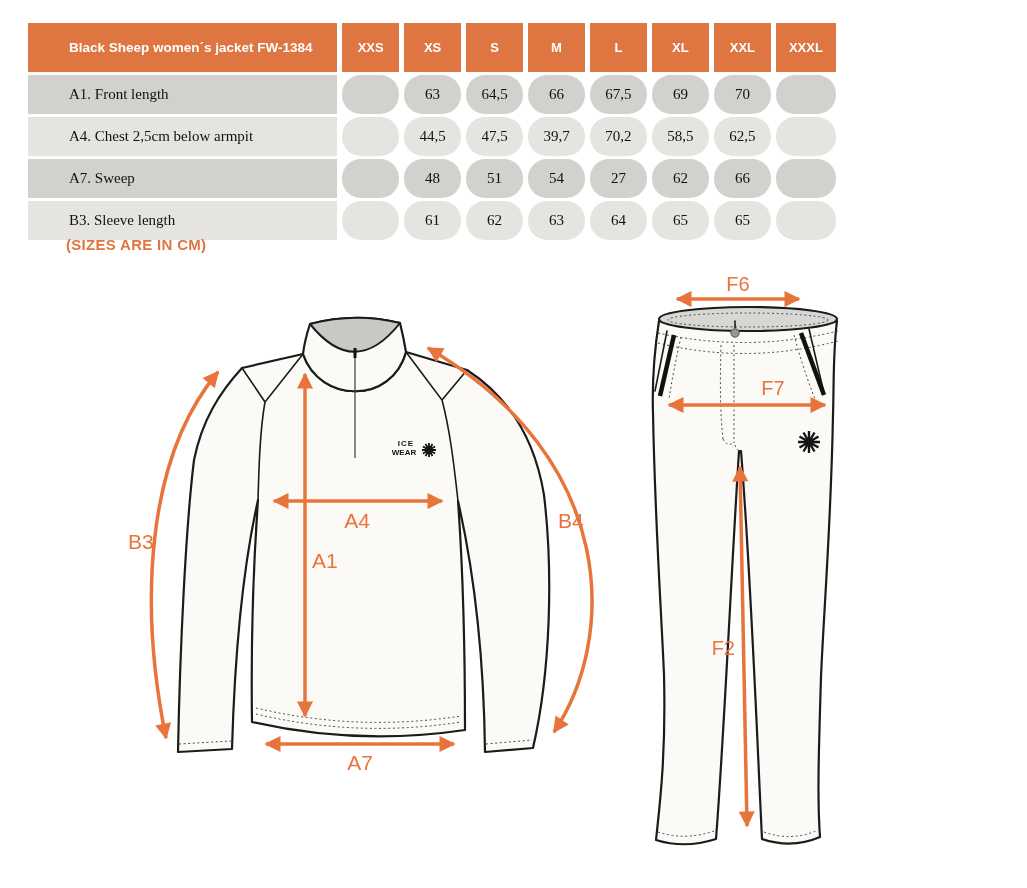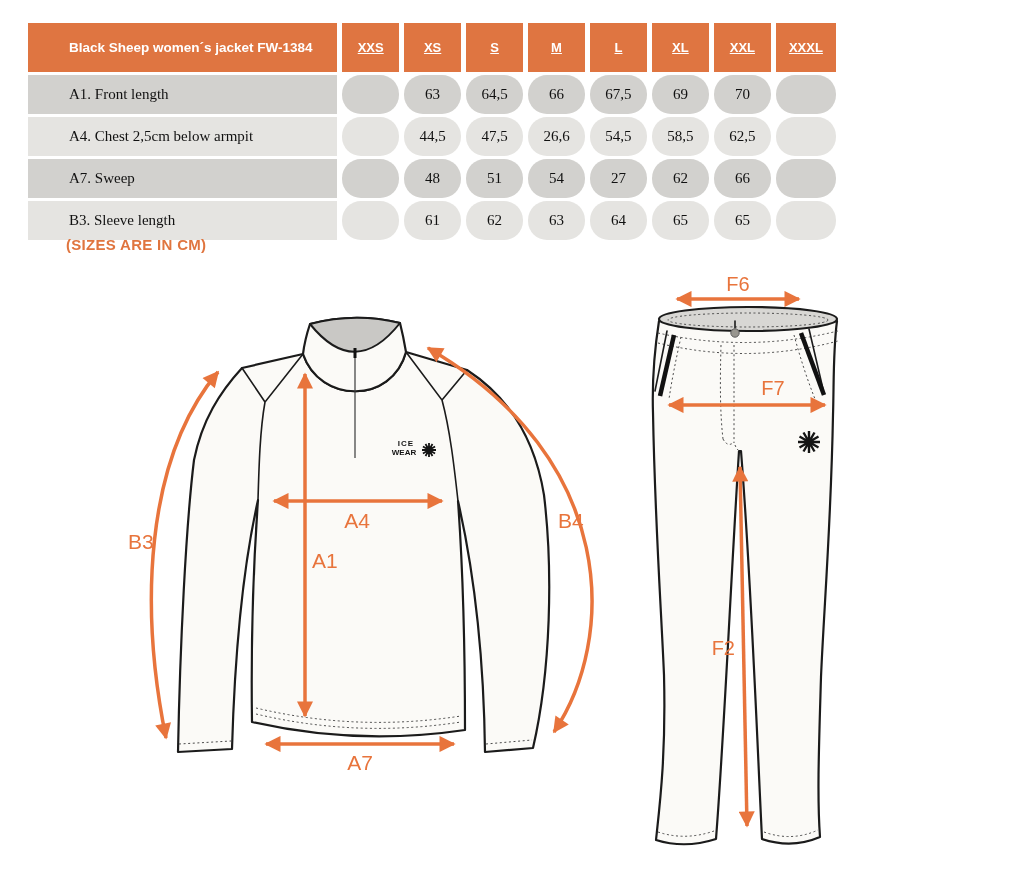--- a/index.html
+++ b/index.html
@@ -3,21 +3,21 @@
 <meta charset="utf-8">
 <style>
   html,body{margin:0;padding:0;background:#ffffff;}
   .page{position:relative;width:841px;height:888px;background:#ffffff;overflow:hidden;
         font-family:"Liberation Sans",sans-serif;}
   
   table.size-table{position:absolute;left:23px;top:20px;border-collapse:separate;
                    border-spacing:5px 3px;table-layout:fixed;}
   table.size-table td{overflow:hidden;white-space:nowrap;}
   td.hdr{background:#DF7541;color:#ffffff;font-weight:bold;font-size:13px;
-         text-align:center;height:47px;vertical-align:middle;text-decoration:underline;}
+         text-align:center;height:47px;vertical-align:middle;}
   td.hdr-title{background:#DF7541;color:#ffffff;font-weight:bold;font-size:13.5px;
          text-align:left;padding-left:41px;height:47px;vertical-align:middle;}
   tr.row-dark td{background:#D2D1CE;}
   tr.row-light td{background:#E5E4E1;}
   td.lbl{font-family:"Liberation Serif",serif;font-size:15px;color:#111;
          padding-left:41px;height:37px;vertical-align:middle;margin-top:28px;}
   td.val{font-family:"Liberation Serif",serif;font-size:15px;color:#111;
          text-align:center;height:37px;vertical-align:middle;border-radius:19px;}
   
   .note{position:absolute;left:66px;top:236px;color:#E0753F;font-size:15px;
@@ -73,22 +73,22 @@
         <td class="val">69</td>
         <td class="val">70</td>
         <td class="val"></td>
       </tr>
 
       <tr class="row-light">
         <td class="lbl">A4. Chest 2,5cm below armpit</td>
         <td class="val"></td>
         <td class="val">44,5</td>
         <td class="val">47,5</td>
-        <td class="val">26,6</td>
-        <td class="val">54,5</td>
+        <td class="val">39,7</td>
+        <td class="val">70,2</td>
         <td class="val">58,5</td>
         <td class="val">62,5</td>
         <td class="val"></td>
       </tr>
 
       <tr class="row-dark">
         <td class="lbl">A7. Sweep</td>
         <td class="val"></td>
         <td class="val">48</td>
         <td class="val">51</td>

